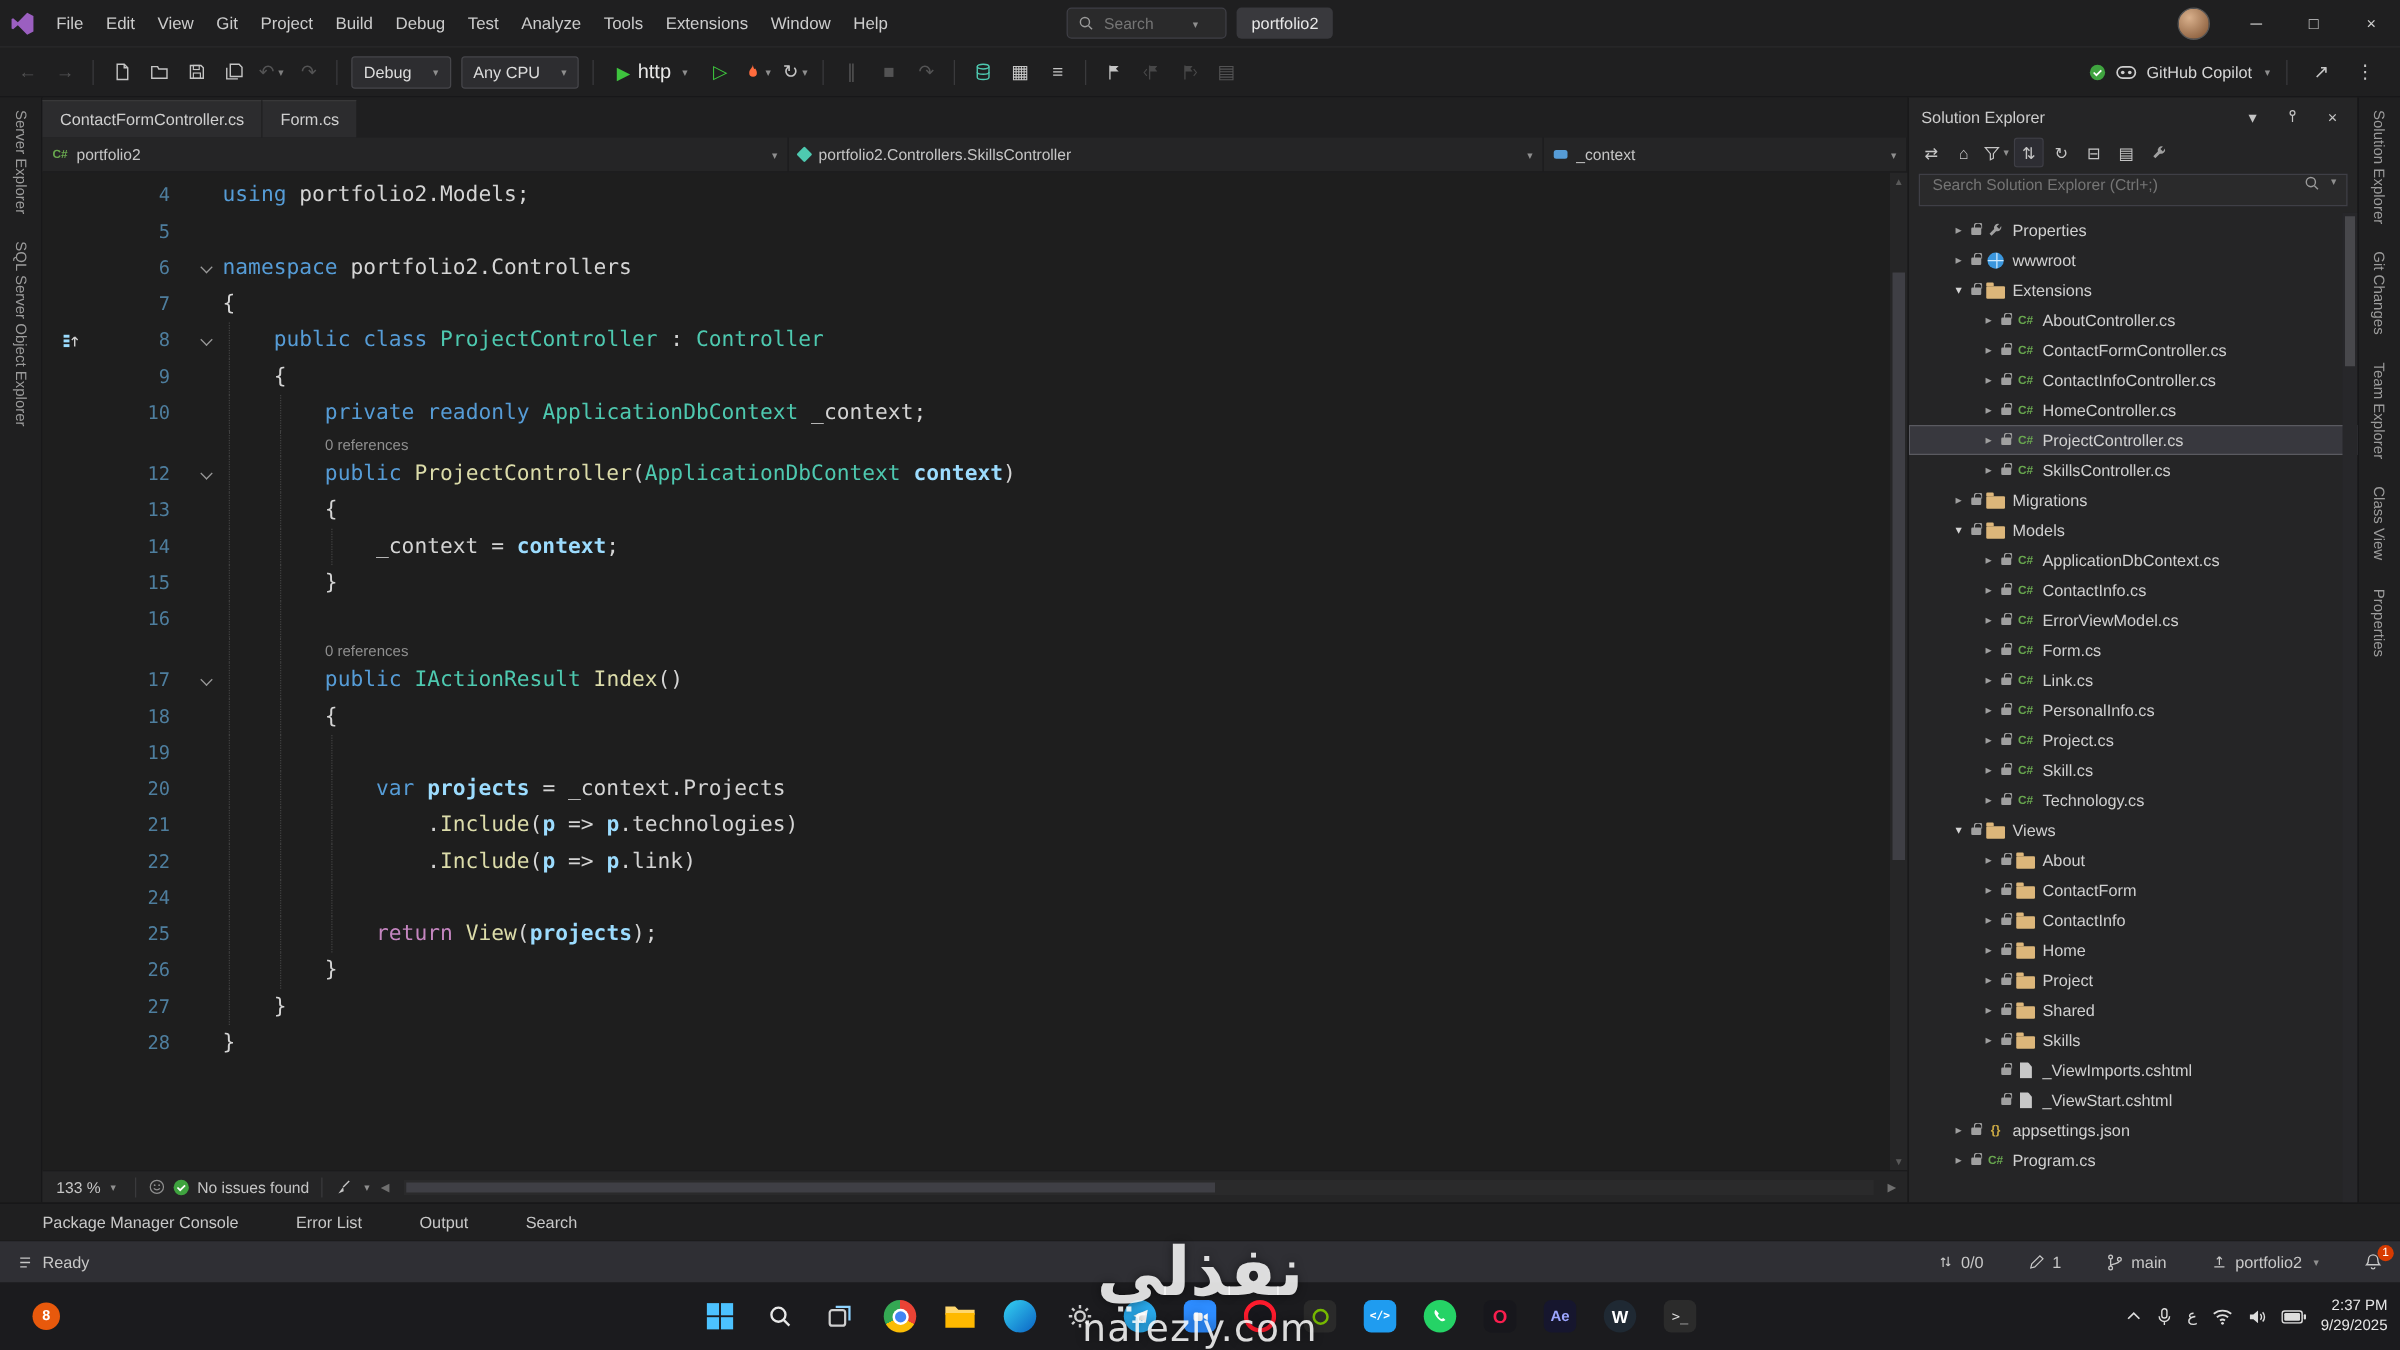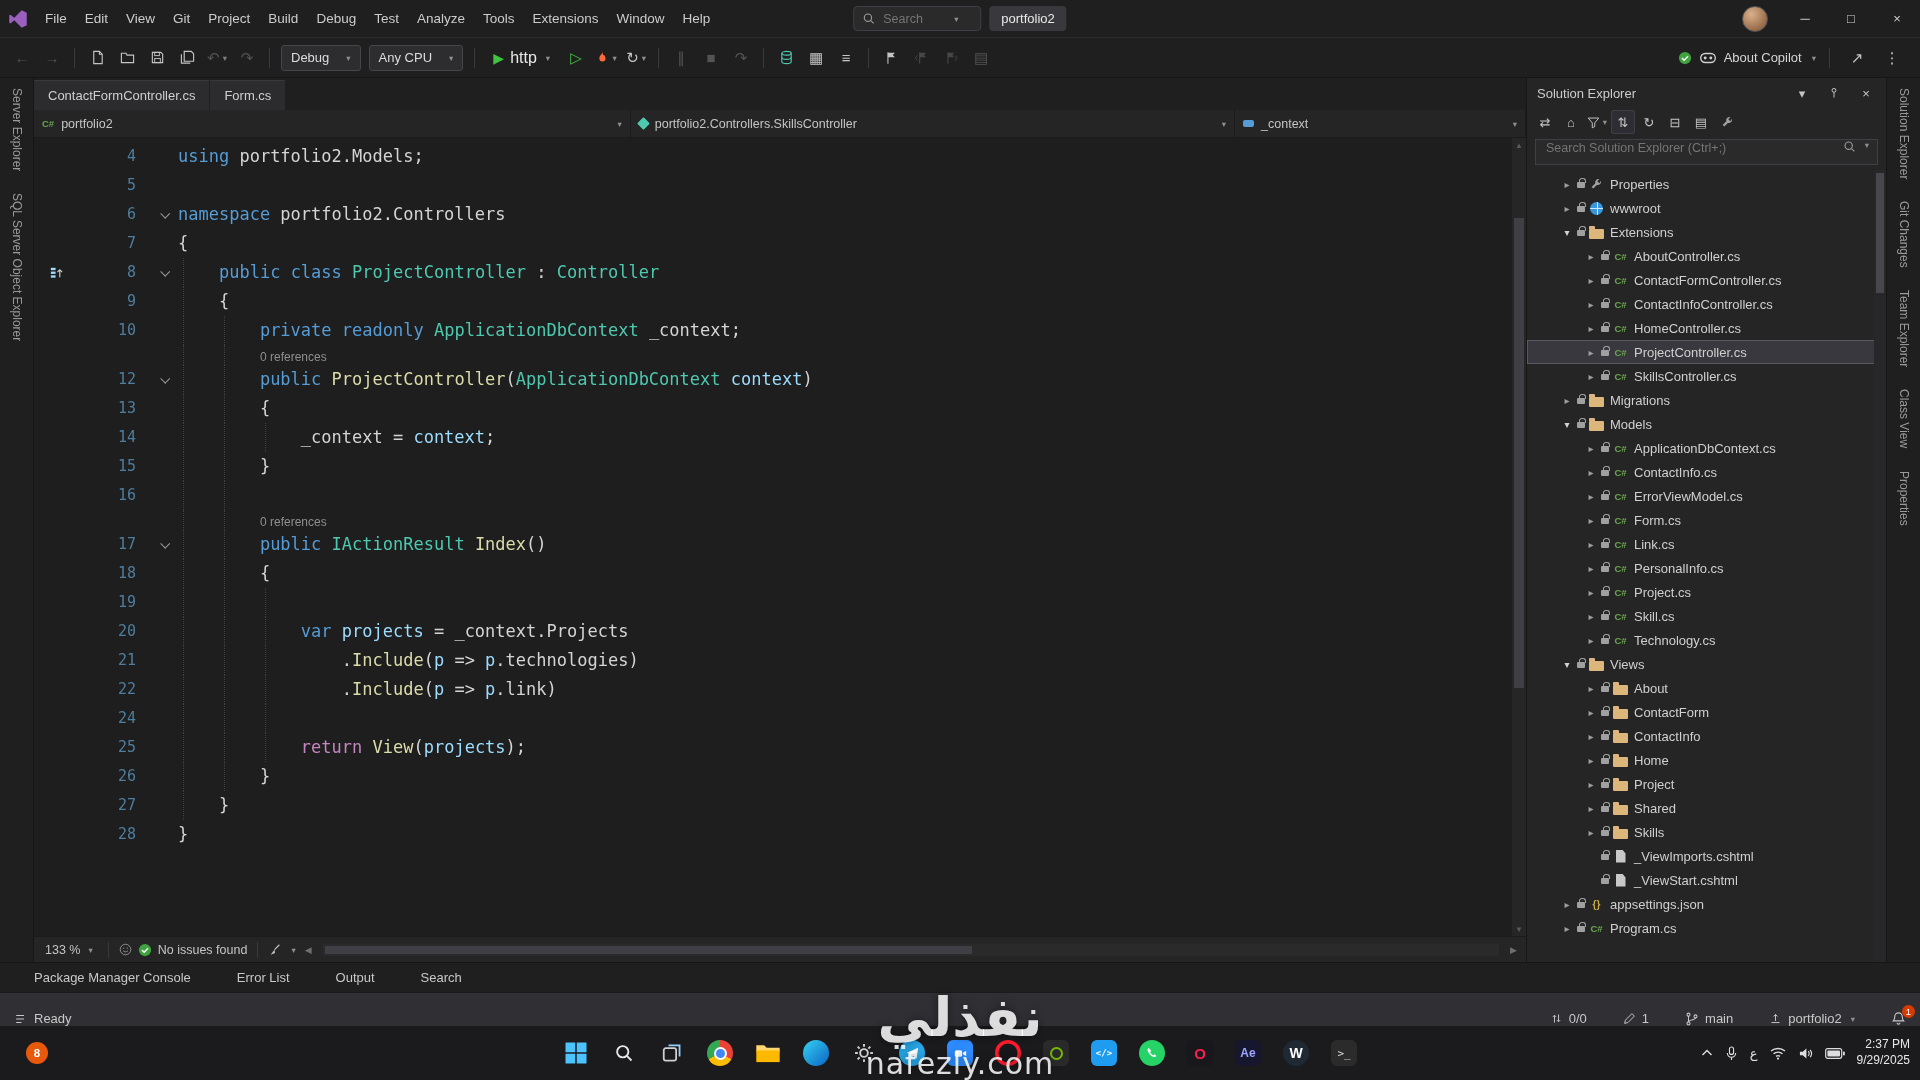--- a/index.html
+++ b/index.html
@@ -59,21 +59,21 @@
   .lrow{display:flex;height:20px;line-height:20px;}
   .cmargin{width:44px;flex:none;display:flex;align-items:center;justify-content:center;}
   .cln{width:72px;flex:none;text-align:right;padding-right:14px;font-family:"DejaVu Sans Mono",monospace;font-size:15px;color:var(--line_number,#4E7E9E);}
   .cfold{width:28px;flex:none;display:flex;align-items:center;justify-content:center;}
   .chev{width:7px;height:7px;border-right:1.5px solid #9a9a9a;border-bottom:1.5px solid #9a9a9a;transform:rotate(45deg) translateY(-1px);}
   .ctext{position:relative;flex:1;white-space:pre;font-family:"DejaVu Sans Mono",monospace;font-size:17px;}
   .guide{position:absolute;top:0;bottom:0;width:0;border-left:1px dotted #404040;}
   .lens{display:inline-block;font-family:"Liberation Sans",sans-serif;font-size:12px;color:var(--codelens,#8F8F8F);}
   .tk-k{color:var(--keyword,#569CD6);} .tk-c{color:var(--control,#C586C0);}
   .tk-t{color:var(--type,#4EC9B0);} .tk-m{color:var(--method,#DCDCAA);}
-  .tk-v{color:var(--variable,#9CDCFE);} .tk-p{color:var(--plain,#D4D4D4);}
+  .tk-v{color:var(--variable,#9CDCFE);font-weight:bold;} .tk-p{color:var(--plain,#D4D4D4);}
   .vsbar{position:absolute;top:0;right:0;bottom:0;width:14px;background:#262627;}
   .vsarrow{position:absolute;left:0;right:0;height:14px;display:flex;align-items:center;justify-content:center;color:#5a5a5a;font-size:8px;}
   .vsthumb{position:absolute;left:2px;right:2px;top:80px;height:470px;background:#3f3f45;}
 
   
   .estatus{height:26px;background:#252526;border-top:1px solid #1b1b1c;display:flex;align-items:center;font-size:12.5px;color:#c5c5c5;flex:none;padding:0 6px;gap:6px;}
   .ediv{width:1px;height:16px;background:#3a3a3c;margin:0 4px;}
   .zoomsel{display:flex;align-items:center;gap:5px;padding:0 5px;}
   .hscroll{flex:1;height:12px;background:#2a2a2b;position:relative;margin:0 2px;}
   .hthumb{position:absolute;top:2px;bottom:2px;left:2px;width:55%;background:#3f3f45;}
@@ -104,21 +104,21 @@
   .icon-json{font-weight:bold;font-size:10px;color:#CCAA44;}
   .icon-globe{width:13px;height:13px;border-radius:50%;background:#3A96DD;position:relative;overflow:hidden;}
   .icon-globe::before{content:"";position:absolute;left:0;right:0;top:50%;height:1px;background:#cde9ff;}
   .icon-globe::after{content:"";position:absolute;left:50%;top:0;bottom:0;width:1px;background:#cde9ff;}
   .treescroll{position:absolute;right:0;top:0;bottom:0;width:12px;background:#27272a;}
   .treethumb{position:absolute;left:2px;right:2px;top:3px;height:120px;background:#48484c;}
 
   
   .bottomtabs{height:30px;background:#1f1f20;border-top:1px solid #161617;display:flex;align-items:center;padding-left:34px;gap:46px;flex:none;}
   .btab{font-size:13px;color:#c8c8c8;}
-  .statusbar{height:34px;background:#2f2f34;border-top:1px solid #1b1b1c;display:flex;align-items:flex-end;padding:0 14px;font-size:13px;color:#c8c8c8;flex:none;}
+  .statusbar{height:34px;background:#2f2f34;border-top:1px solid #1b1b1c;display:flex;align-items:center;padding:0 14px;font-size:13px;color:#c8c8c8;flex:none;}
   .sgroup{display:flex;align-items:center;gap:6px;}
   .sright{margin-left:auto;display:flex;align-items:center;gap:36px;}
   .bellwrap{position:relative;display:flex;align-items:center;}
   .bellbadge{position:absolute;top:-6px;right:-9px;background:#D83B01;color:#fff;font-size:9.5px;line-height:13px;min-width:13px;text-align:center;border-radius:7px;padding:0 3px;}
   .taskbar{height:54px;background:#1b1b1e;position:relative;display:flex;align-items:center;flex:none;}
   .badge8{position:absolute;left:26px;width:22px;height:22px;border-radius:50%;background:#E8590C;color:#fff;font-size:11.5px;font-weight:bold;display:flex;align-items:center;justify-content:center;}
   .taskcenter{position:absolute;left:50%;transform:translateX(-50%);display:flex;align-items:center;gap:8px;}
   .tkicon{width:40px;height:40px;border-radius:6px;display:flex;align-items:center;justify-content:center;}
   .circ{width:26px;height:26px;border-radius:50%;display:flex;align-items:center;justify-content:center;}
   .rsq{width:26px;height:26px;border-radius:6px;display:flex;align-items:center;justify-content:center;}
@@ -310,21 +310,21 @@
             <path d="M4.5 8l2.5 2.5L11.5 6" stroke="#fff" stroke-width="1.6" fill="none"></path>
           </svg>
       </span>
       <span class="ic">
         <svg width="18" height="18" viewBox="0 0 16 16">
             <rect x="1.5" y="4" width="13" height="8" rx="4" fill="none" stroke="#cfcfcf" stroke-width="1.2"></rect>
             <circle cx="5.5" cy="8" r="1.3" fill="#cfcfcf"></circle>
             <circle cx="10.5" cy="8" r="1.3" fill="#cfcfcf"></circle>
           </svg>
       </span>
-      <span class="lbl">About Copilot</span>
+      <span class="lbl">GitHub Copilot</span>
       <span class="car">▾</span>
       <span class="tsep"></span>
       <span class="tbtn">
           <span class="gl">↗</span>
         </span>
       <span class="tbtn">
           <span class="gl">⋮</span>
         </span>
     </div>
   </div>

